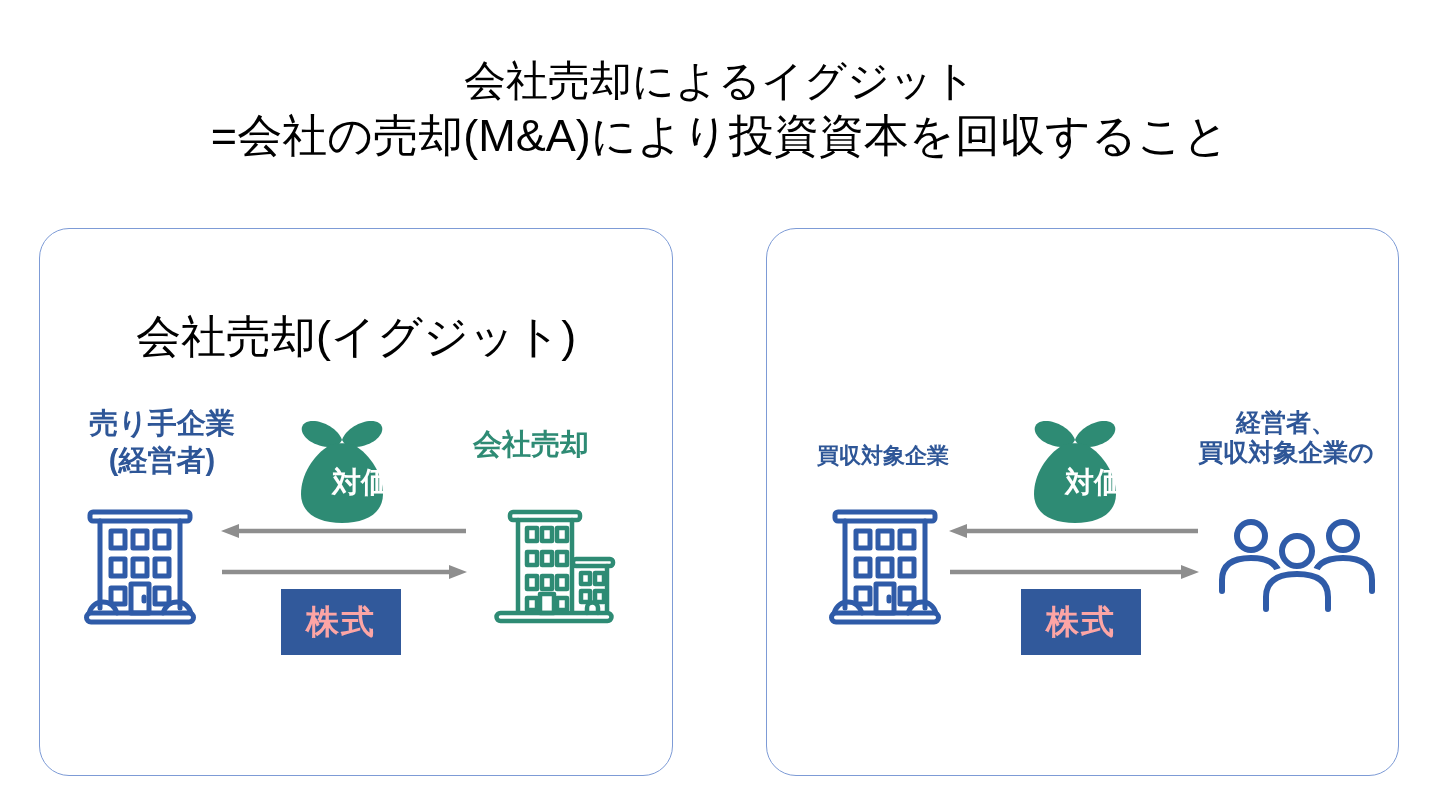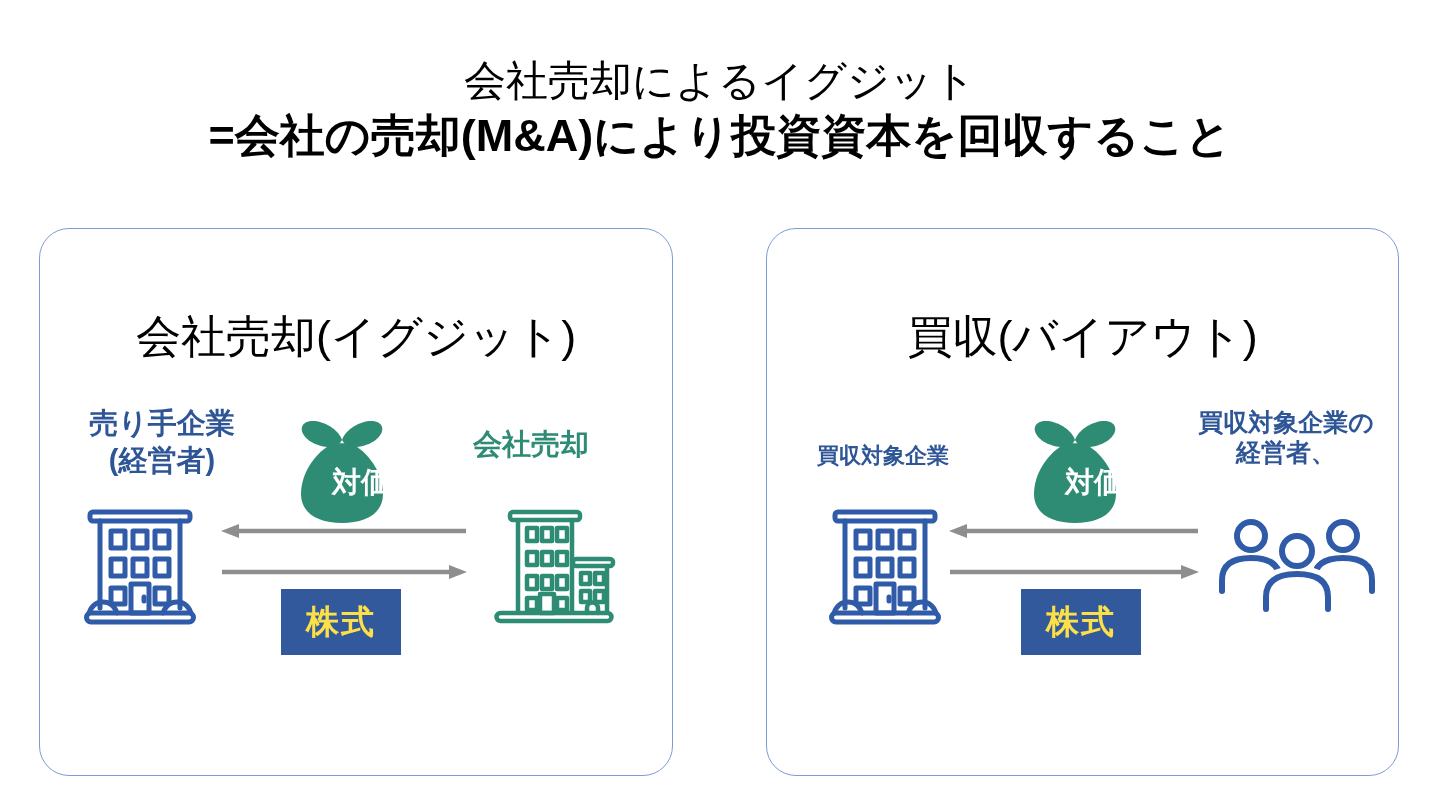--- a/index.html
+++ b/index.html
@@ -3,21 +3,21 @@
 <meta charset="utf-8">
 <style>
   html,body{margin:0;padding:0;background:#fff;}
   .stage{
     position:relative;width:1440px;height:810px;background:#fff;overflow:hidden;
     font-family:"Liberation Sans","DejaVu Sans",sans-serif;
     margin-top:20px;
   }
   .main-title{position:absolute;top:34px;left:0;width:100%;text-align:center;color:#000;}
   .main-title .t1{font-size:42px;font-weight:400;line-height:54px;}
-  .main-title .t2{font-size:45px;font-weight:700;line-height:56px;}
+  .main-title .t2{font-size:45px;font-weight:400;line-height:56px;}
 
   .panel{
     position:absolute;top:208px;height:548px;background:#fff;
     border:1.5px solid var(--panel-border,#7D9BD6);border-radius:30px;box-sizing:border-box;
   }
   .panel-left{left:39px;width:634px;}
   .panel-right{left:766px;width:633px;}
   .panel *{position:absolute;}
   .panel-title{top:78px;left:0;width:100%;text-align:center;font-size:45px;font-weight:400;color:#000;margin:0;}
 
@@ -44,21 +44,21 @@
   .arrow svg{left:0;top:0;width:100%;height:100%;}
   .arrow-top{top:294px;} .arrow-bottom{top:335px;}
   .panel-left .arrow{left:181px;width:246px;}
   .panel-right .arrow{left:182px;width:250px;}
 
   .stock-box{
     top:360px;width:120px;height:66px;background:var(--stock-box-blue,#31599B);
     display:flex;align-items:center;justify-content:center;
   }
   .panel-left .stock-box{left:241px;} .panel-right .stock-box{left:254px;}
-  .stock-box span{position:static;font-size:33px;font-weight:800;color:#fde047;letter-spacing:2px;}
+  .stock-box span{position:static;font-size:33px;font-weight:800;color:#fca5a5;letter-spacing:2px;}
 </style>
 </head>
 <body>
 
 <div class="stage">
 
   <div class="main-title">
     <div class="t1">会社売却によるイグジット</div>
     <div class="t2">=会社の売却(M&amp;A)により投資資本を回収すること</div>
   </div>
@@ -145,38 +145,37 @@
         <path d="M246,8 L228,1 L228,15 Z" fill="currentColor"></path>
       </svg>
     </div>
 
     <div class="stock-box">
       <span>株式</span>
     </div>
   </section>
 
   <section class="panel panel-right">
-    <h2 class="panel-title">買収(バイアウト)</h2>
 
     <div class="lbl target-label">買収対象企業</div>
 
     <div class="bag bag-b">
       <svg viewBox="0 0 96 106">
         <g fill="currentColor" stroke="none">
           <path d="M48,21 C43,7 21,-2 11,4 C2,10 12,26 34,28 C41,28.6 45.5,26 48,21 Z"></path>
           <path d="M48,21 C53,7 75,-2 85,4 C94,10 84,26 62,28 C55,28.6 50.5,26 48,21 Z"></path>
           <path d="M36,26 C19,36 7,56 7,75 C7,95 25,104 48,104 C71,104 89,95 89,75 C89,56 77,36 60,26 C53,23.5 43,23.5 36,26 Z"></path>
         </g>
       </svg>
       <span class="bag-text">対価</span>
     </div>
 
     <div class="lbl acquirer-label">
+      <div style="position:static">経営者、</div>
       <div style="position:static">買収対象企業の</div>
-      <div style="position:static">経営者、</div>
     </div>
 
     <div class="building bld-target">
       <svg viewBox="0 0 112 124" fill="none" stroke="currentColor" stroke-width="5" stroke-linecap="round" stroke-linejoin="round">
         <rect x="6" y="5" width="100" height="9" rx="3"></rect>
         <line x1="16" y1="14" x2="16" y2="101"></line>
         <line x1="96" y1="14" x2="96" y2="101"></line>
         <rect x="27" y="24" width="14" height="17"></rect>
           <rect x="49" y="24" width="14" height="17"></rect>
           <rect x="71" y="24" width="14" height="17"></rect>

